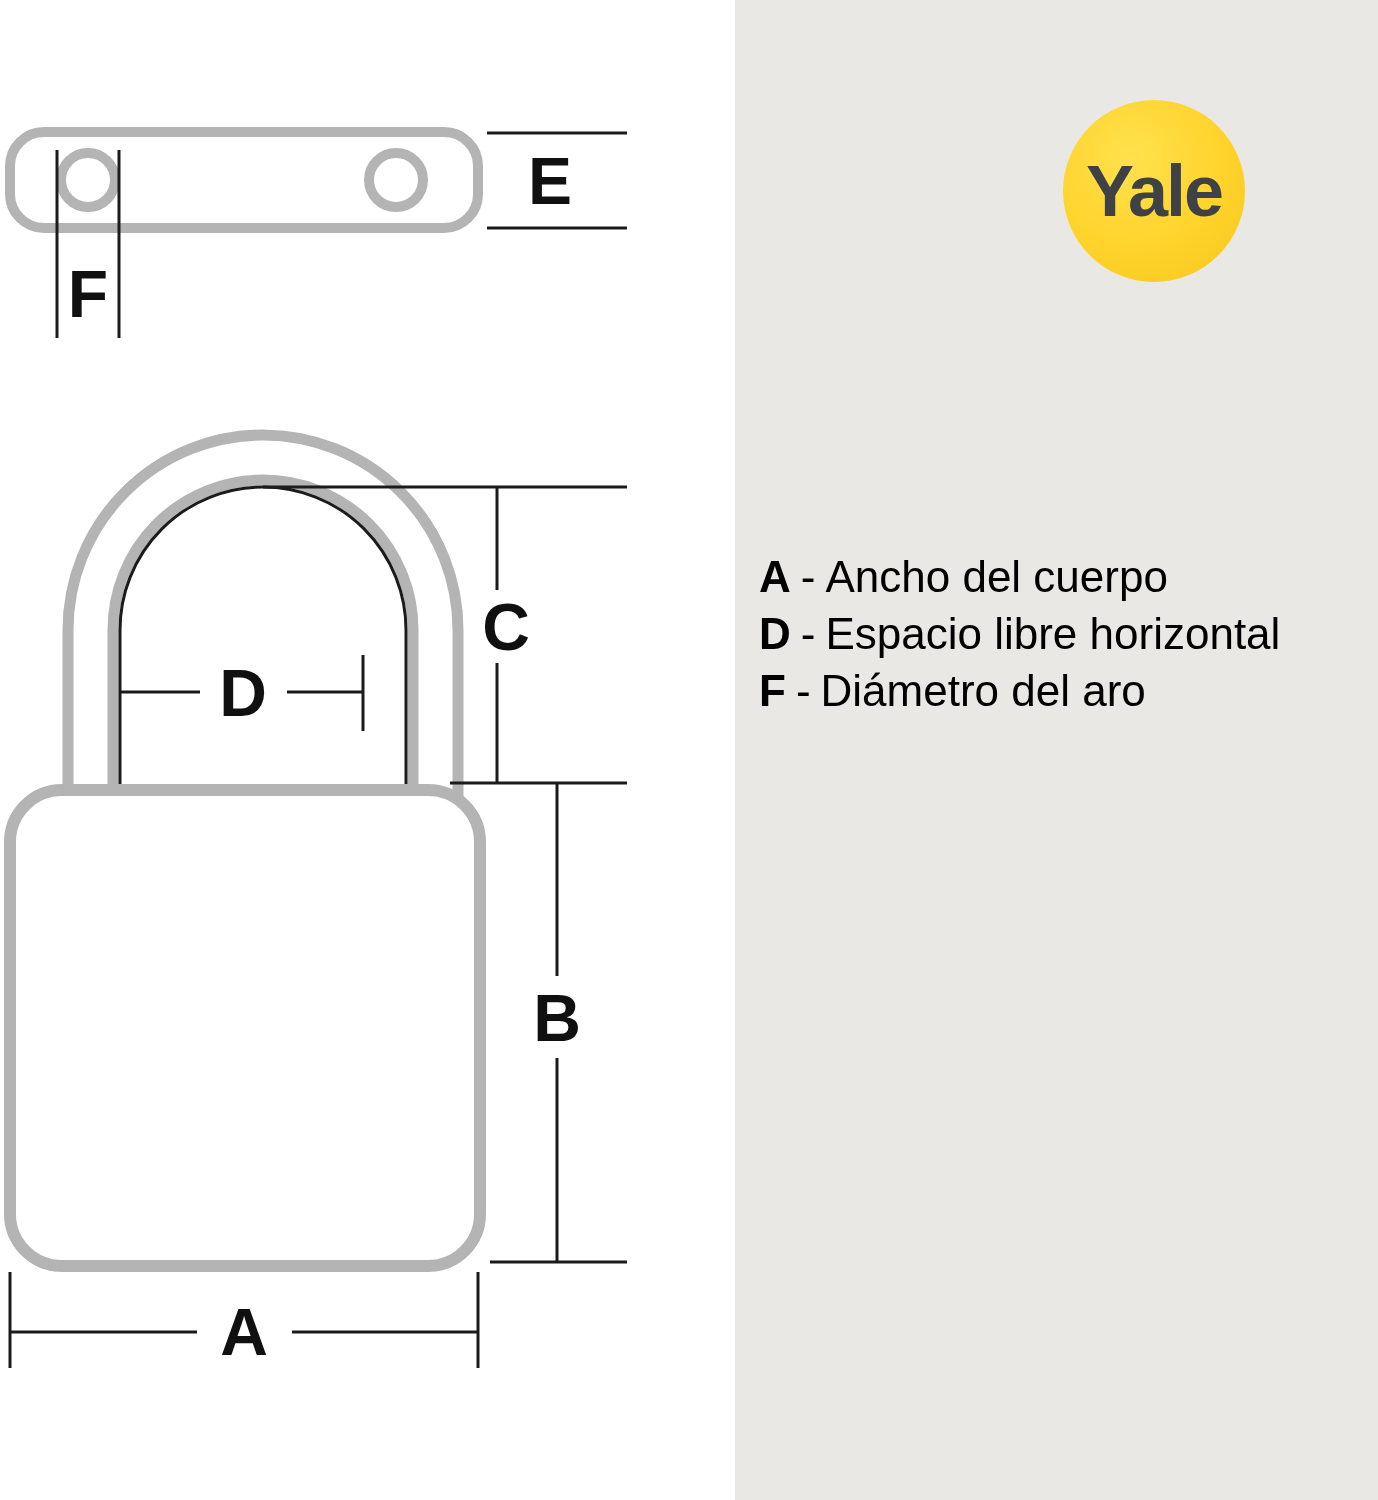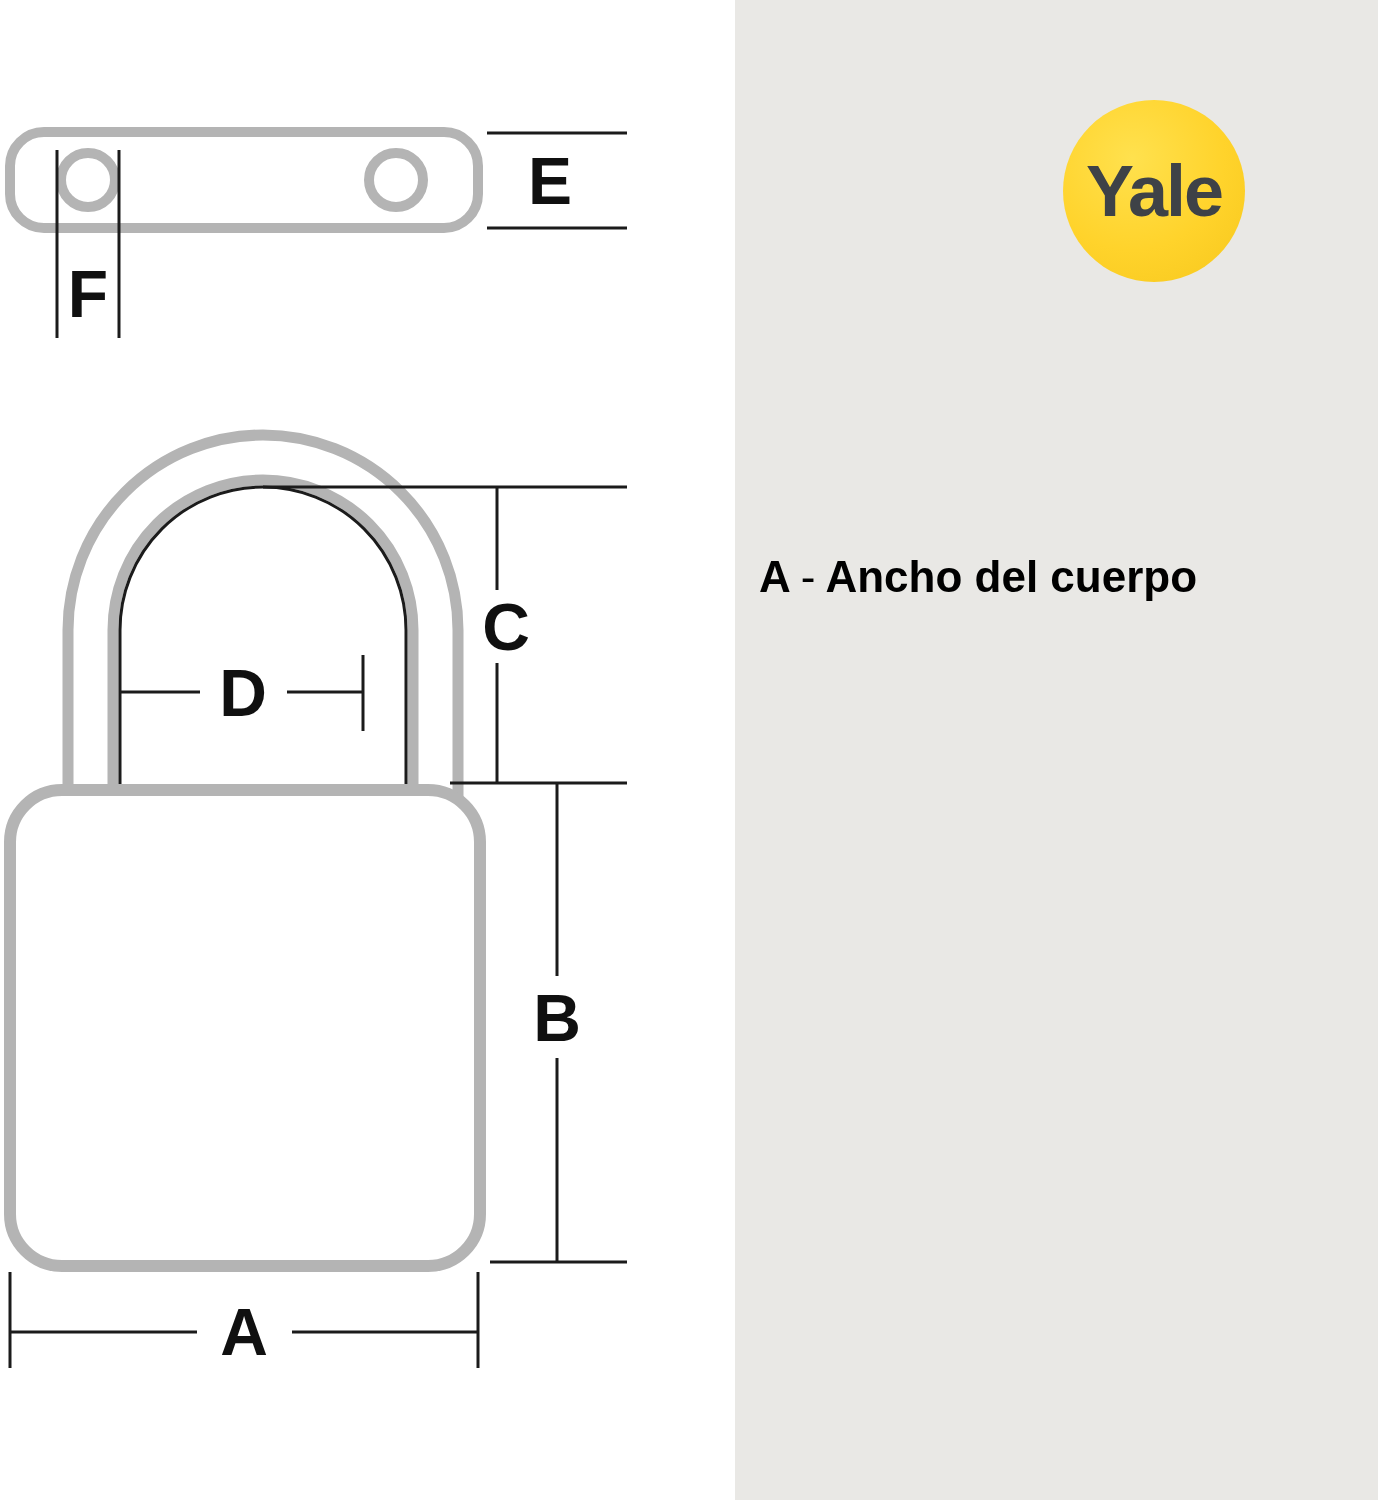--- a/index.html
+++ b/index.html
@@ -17,21 +17,21 @@
   
   .panel { position:absolute; left:735px; top:0; width:643px; height:1500px; background:#e9e8e5; }
   .yale-logo { position:absolute; left:328px; top:100px; width:182px; height:182px; border-radius:50%;
                background:radial-gradient(circle at 38% 32%, #ffe14e 0%, #ffd32b 55%, #f6c71c 100%);
                display:flex; align-items:center; justify-content:center; }
   .yale-text { font-weight:700; font-size:72px; color:#3e4247; letter-spacing:-2px; }
   .legend { position:absolute; left:24px; top:548px; }
   .legend-row { font-size:44px; line-height:57px; color:#000000; white-space:nowrap; }
   .legend-key { font-weight:700; }
   .legend-sep { font-weight:400; margin:0 10px; }
-  .legend-label { font-weight:700; }
+  .legend-label { font-weight:400; }
 </style>
 </head>
 <body>
 
 <div class="canvas">
 
   <svg class="diagram-svg" width="735" height="1500" viewBox="0 0 735 1500">
 
     <g>
       <rect x="10" y="132" width="468" height="96" rx="34" class="outline" stroke-width="10"></rect>
@@ -95,16 +95,22 @@
   <div class="panel">
 
     <div class="yale-logo">
       <span class="yale-text">Yale</span>
     </div>
 
     <div class="legend">
       <div class="legend-row">
         <span class="legend-key">A</span><span class="legend-sep">-</span><span class="legend-label">Ancho del cuerpo</span>
       </div>
+      <div class="legend-row">
+        <span class="legend-key">D</span><span class="legend-sep">-</span><span class="legend-label">Espacio libre horizontal</span>
+      </div>
+      <div class="legend-row">
+        <span class="legend-key">F</span><span class="legend-sep">-</span><span class="legend-label">Diámetro del aro</span>
+      </div>
     </div>
 
   </div>
 </div>
 
 </body></html>

